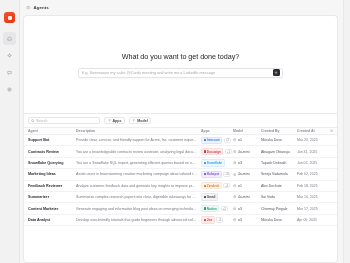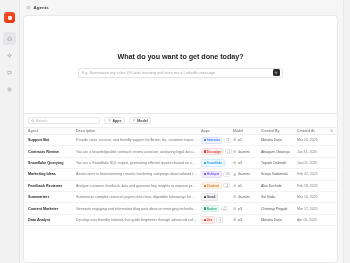--- a/index.html
+++ b/index.html
@@ -92,21 +92,21 @@
     display: flex;
     flex-direction: column;
     align-items: center;
     justify-content: center;
     box-sizing: border-box;
     position: relative;
   }
   .hero-title {
     font-size: 7.2px;
     color: #242428;
-    font-weight: 700;
+    font-weight: 400;
     letter-spacing: -.05px;
     margin-bottom: 7px;
   }
   .search-wrap {
     width: 205px;
     height: 10px;
     border: 1px solid #e4e4e7;
     border-radius: 2.5px;
     background: #fff;
     display: flex;

